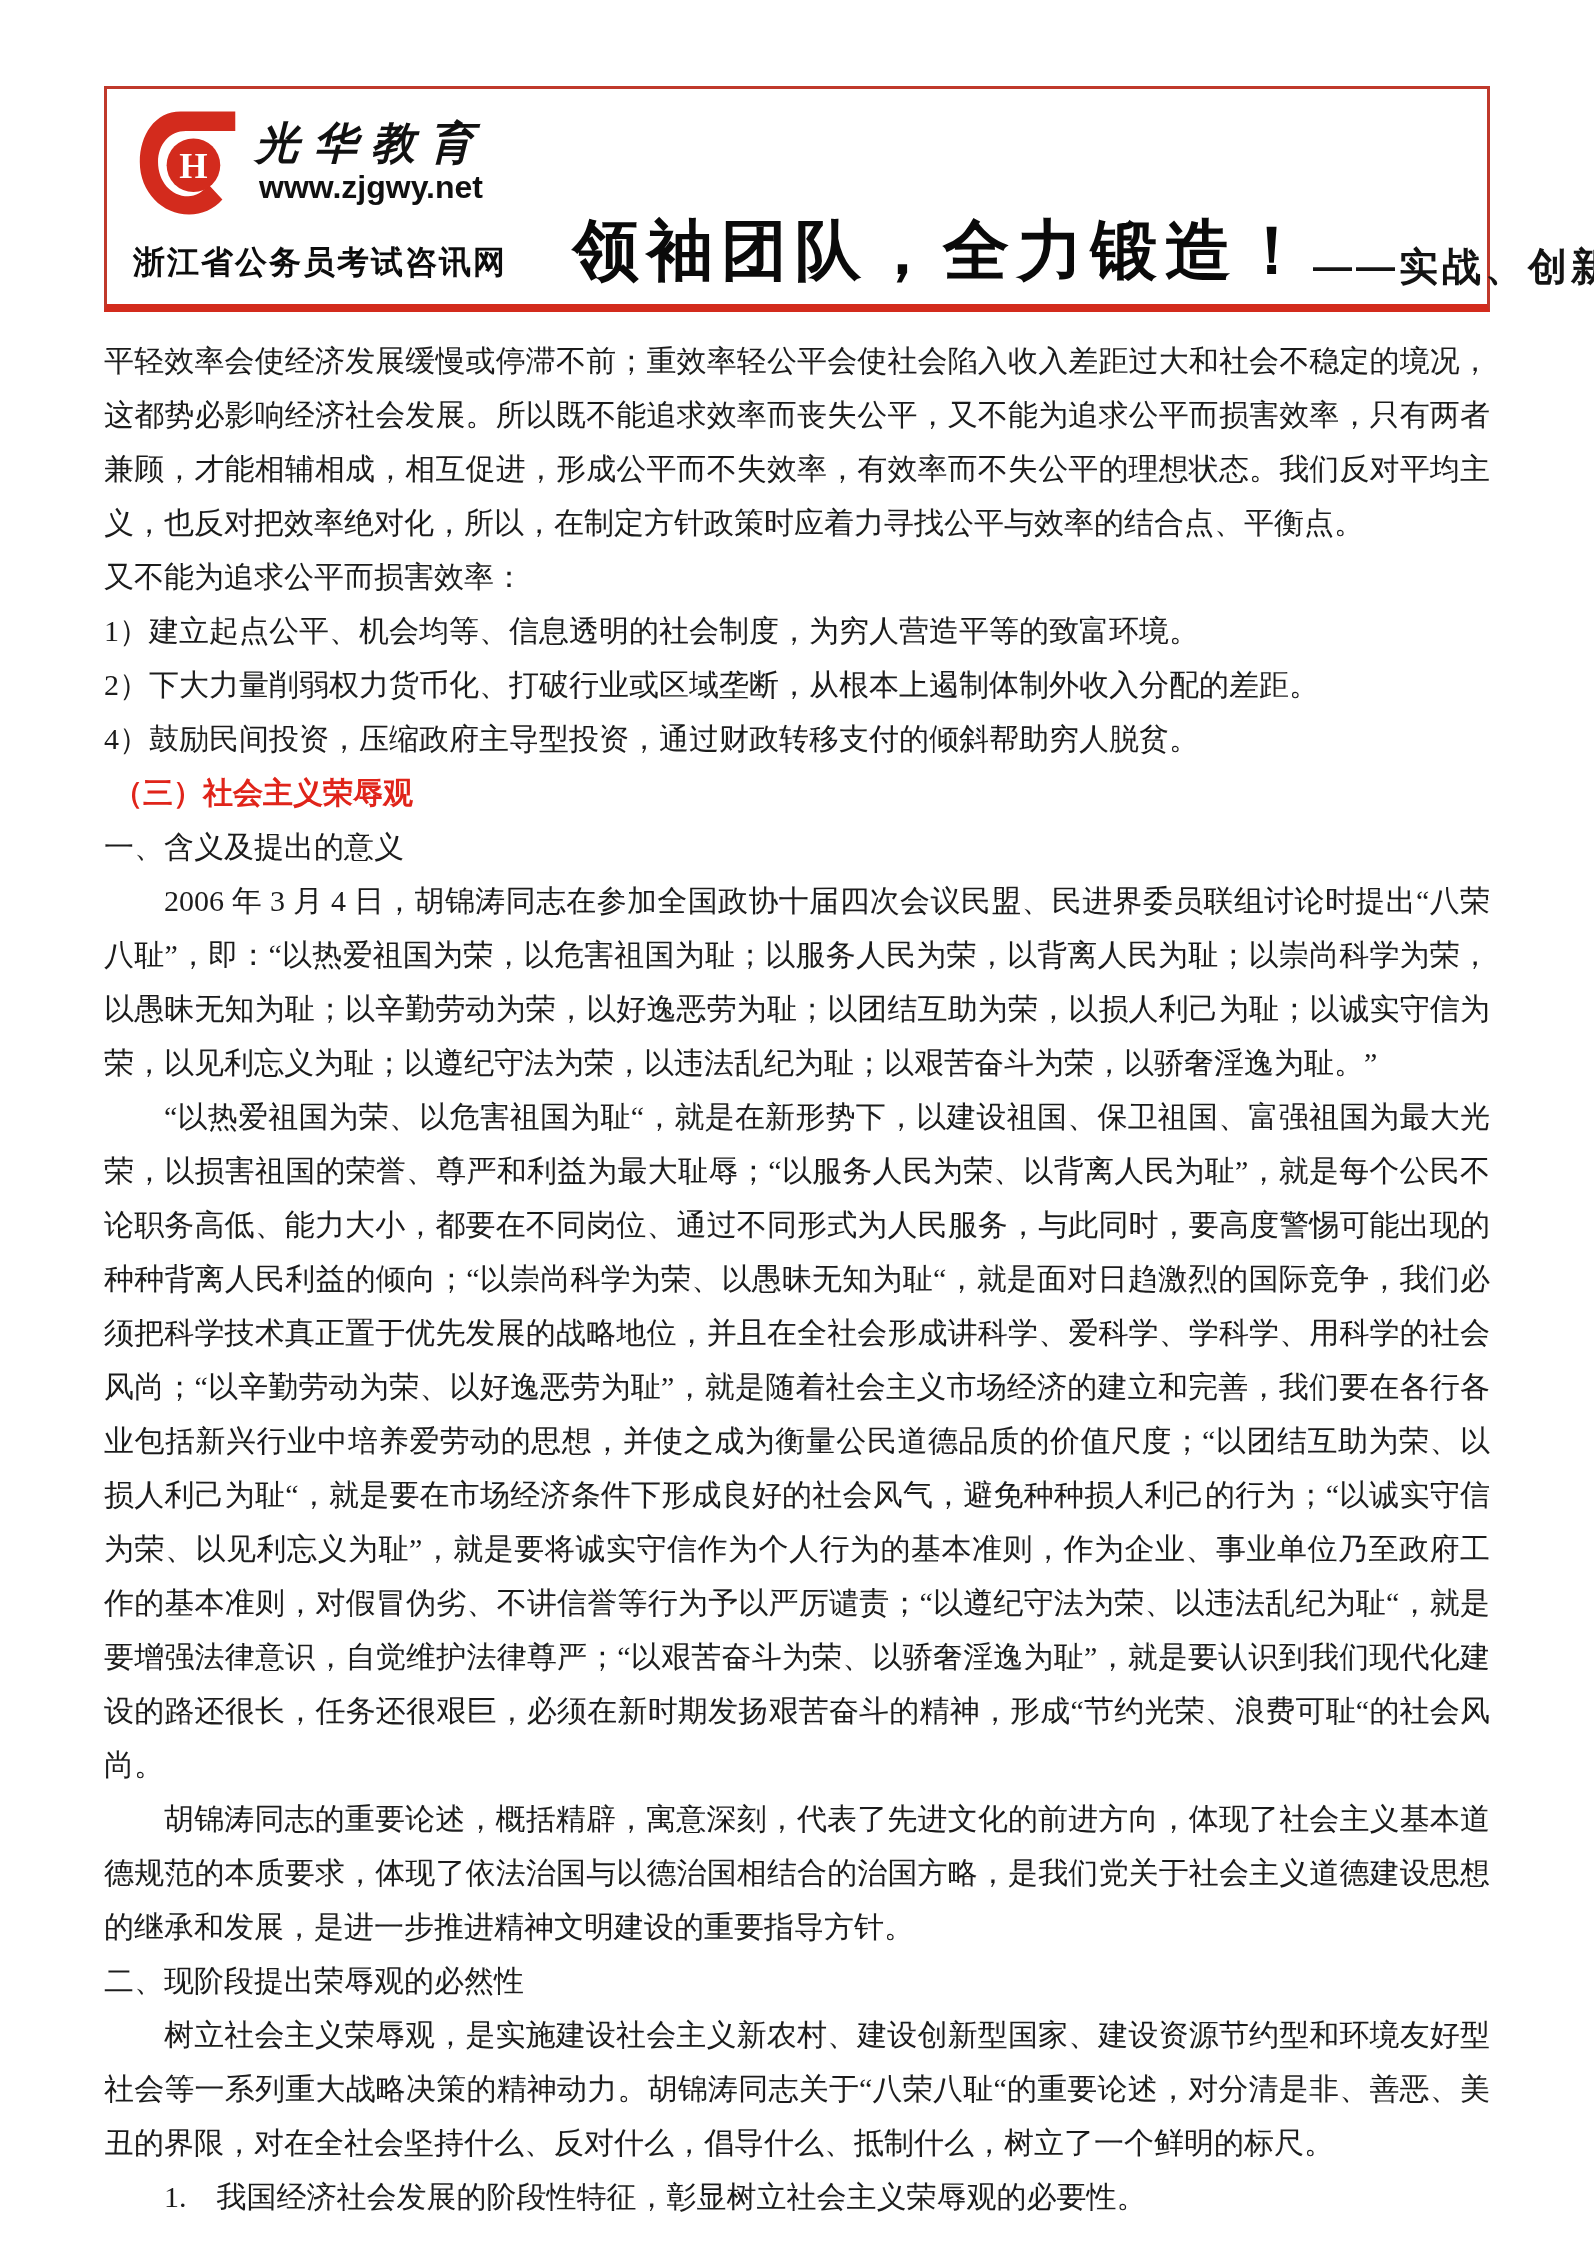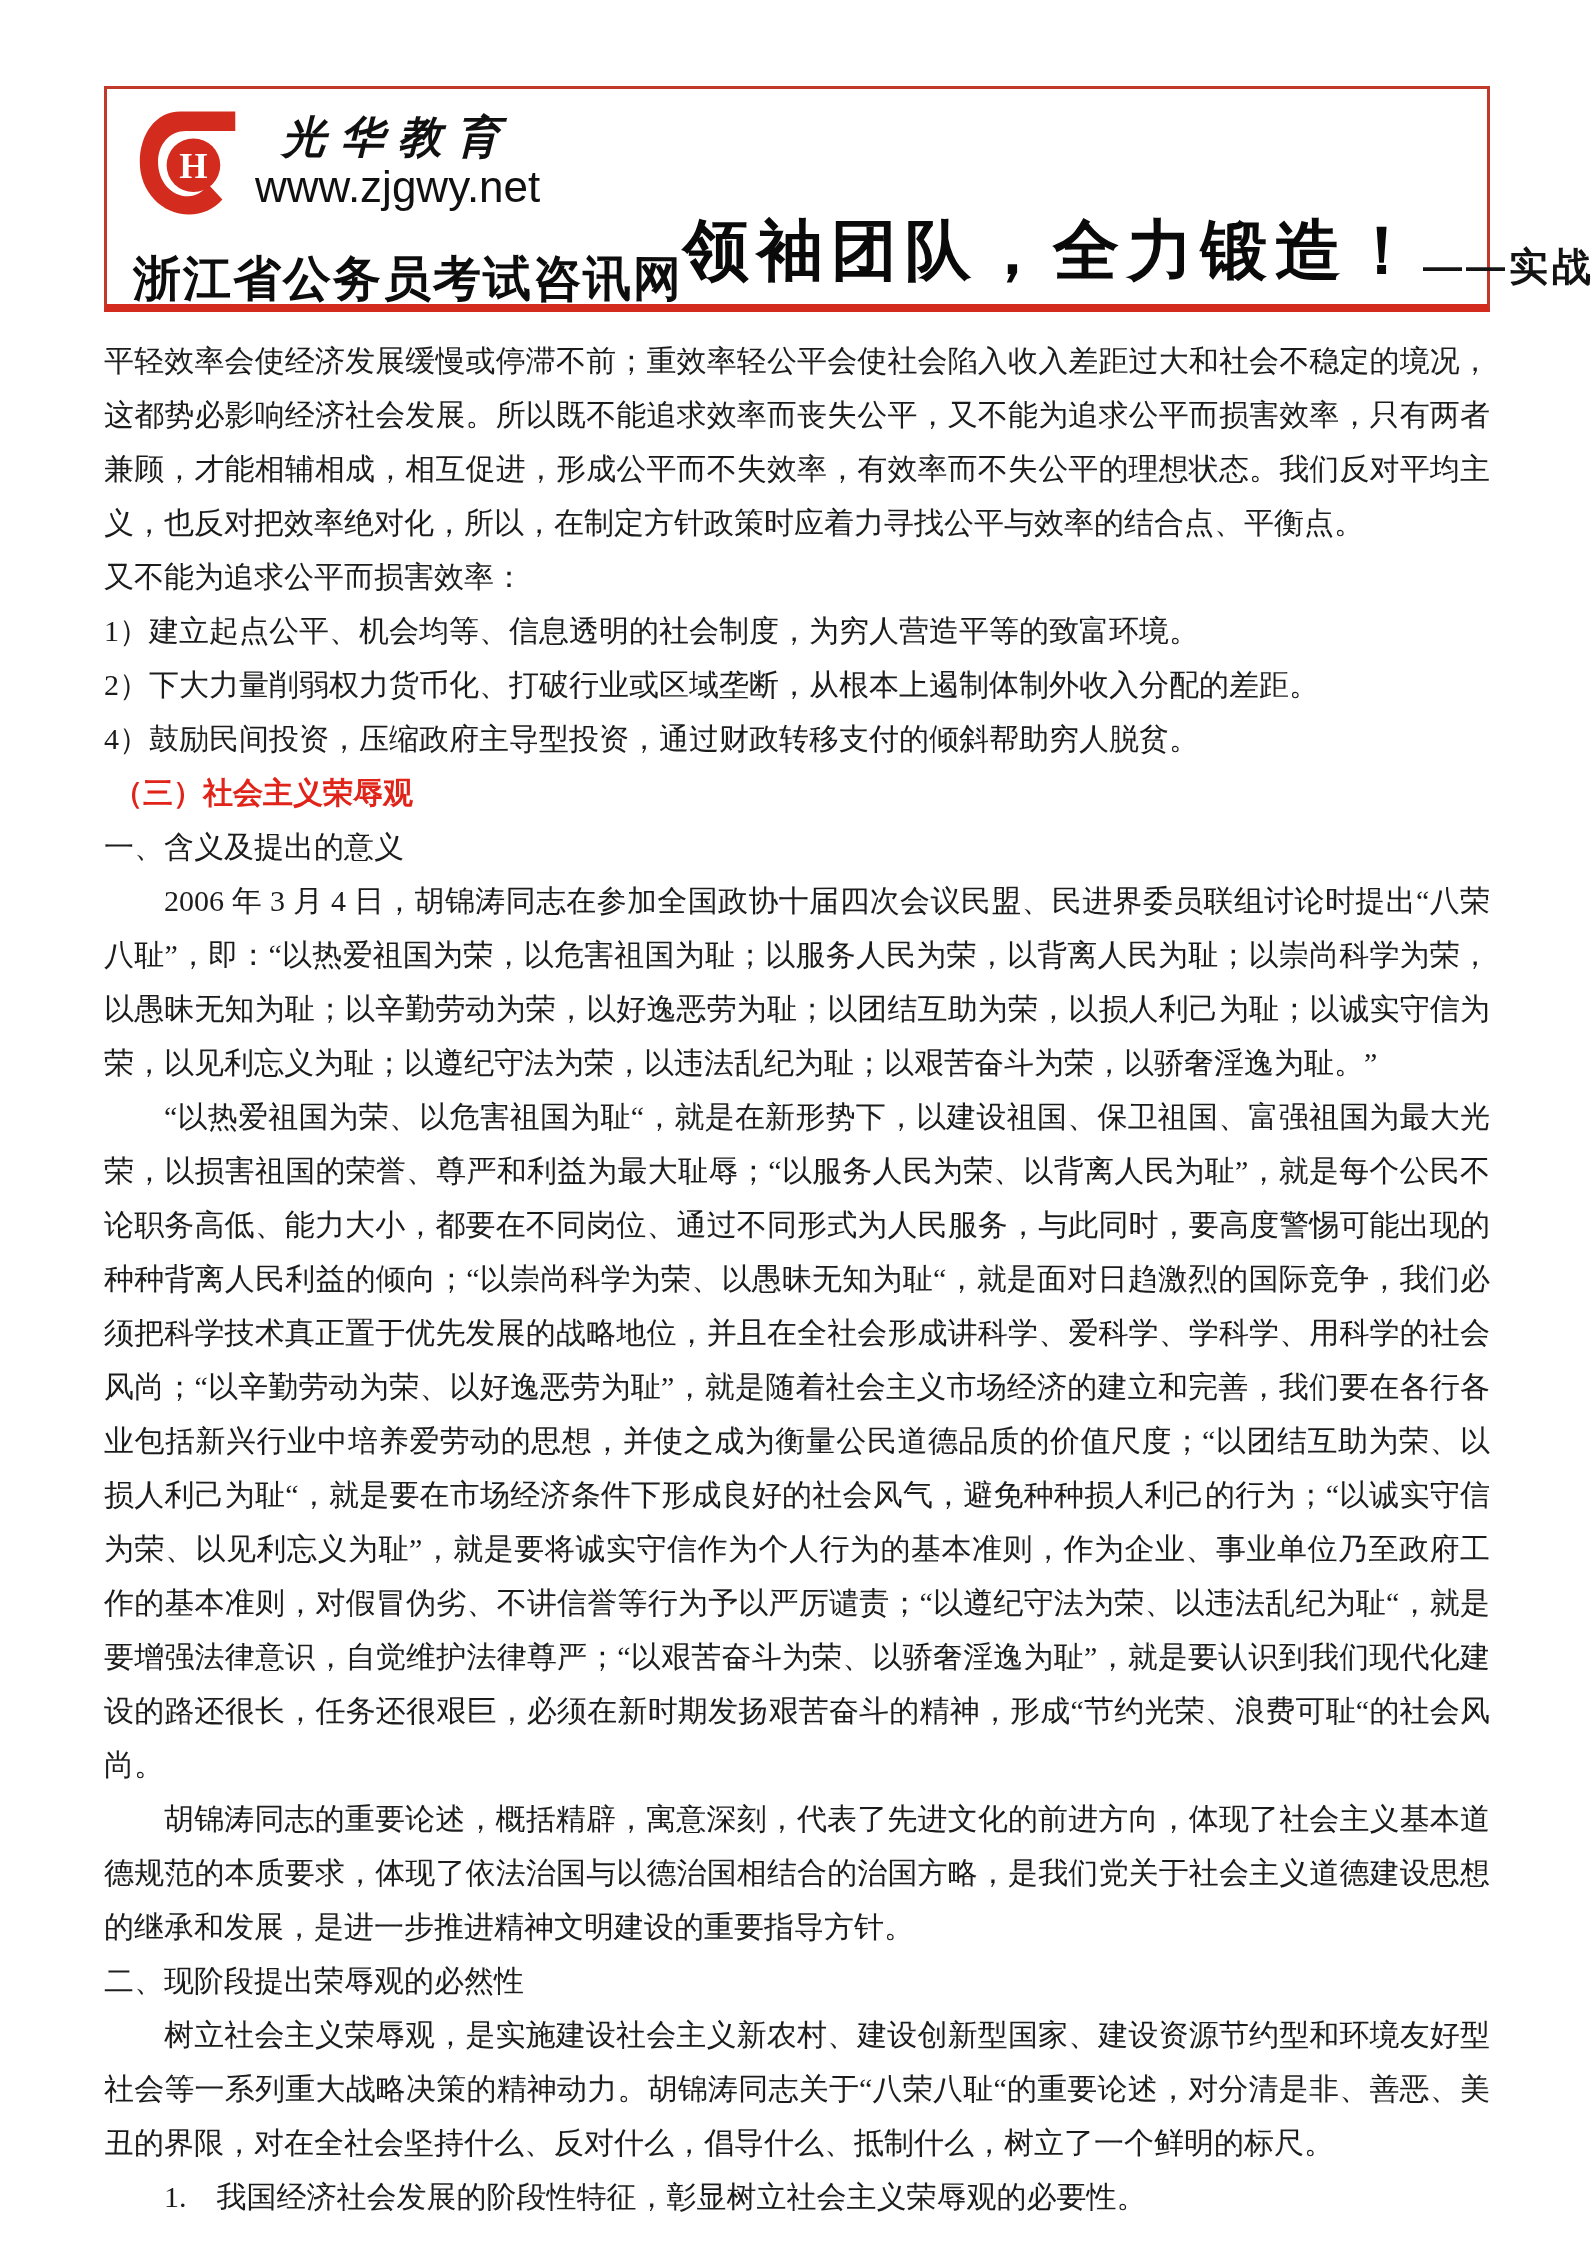--- a/index.html
+++ b/index.html
@@ -55,31 +55,31 @@
     font-style: italic;
     font-weight: bold;
     font-size: 44px;
     letter-spacing: 14px;
     color: #111;
     line-height: 1.15;
     white-space: nowrap;
   }
   .website-url {
     font-family: "Liberation Sans", "DejaVu Sans", sans-serif;
-    font-weight: normal;
-    font-size: 44px;
+    font-weight: bold;
+    font-size: 32px;
     color: #111;
     line-height: 1.1;
     white-space: nowrap;
   }
   .site-name {
-    margin-top: 26px;
+    margin-top: 20px;
     font-family: Liberation Serif, serif;
     font-weight: bold;
-    font-size: 48px;
+    font-size: 32px;
     letter-spacing: 2px;
     color: #0d0d0d;
     white-space: nowrap;
   }
   .banner-right {
     flex: 1 1 auto;
     display: flex;
     flex-direction: row;
     justify-content: flex-start;
     align-items: flex-end;

